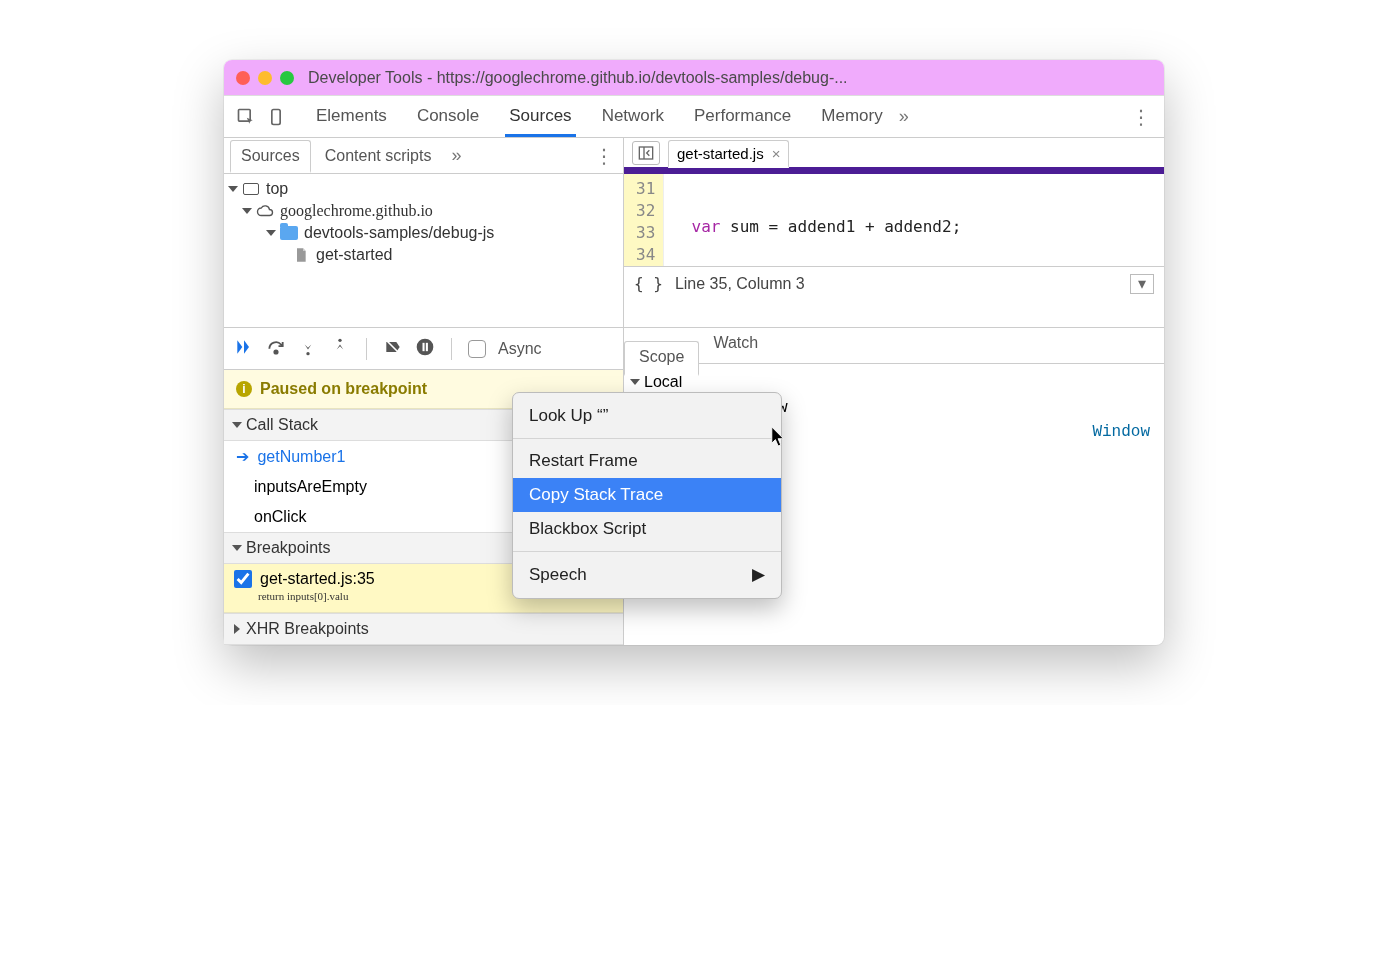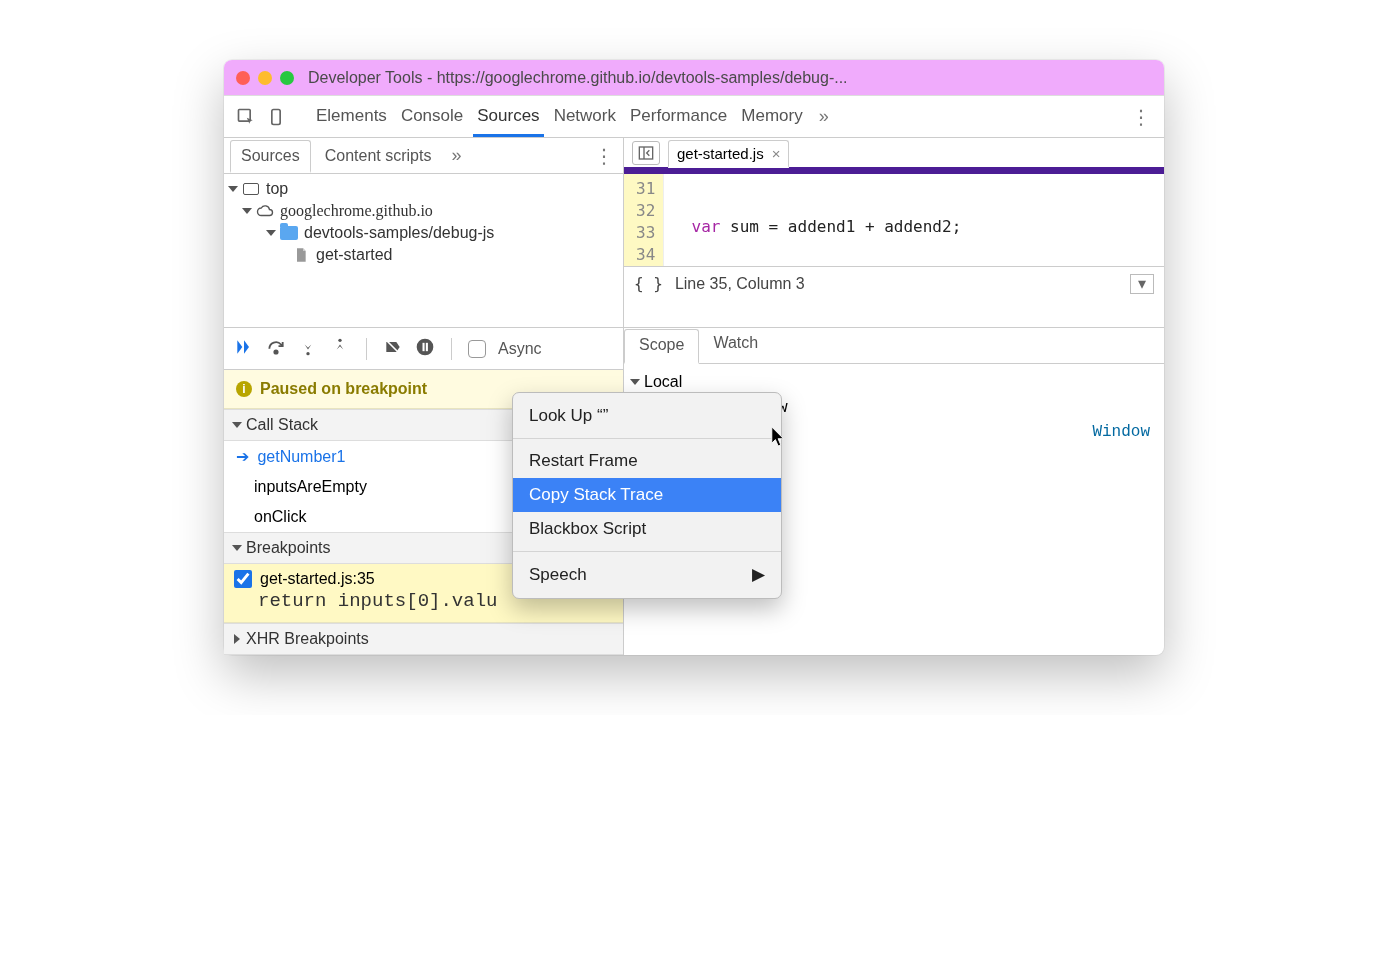--- a/index.html
+++ b/index.html
@@ -38,21 +38,21 @@
   
   .tabbar {
     display: flex;
     align-items: center;
     height: 42px;
     border-bottom: 1px solid #ccc;
     padding: 0 10px;
     gap: 6px;
   }
   .tabbar .icon-btn { width: 24px; height: 24px; color: #666; display:flex; align-items:center; justify-content:center; }
-  .tabs { display: flex; gap: 6px; font-size: 17px; color: #555; margin-left: 18px; }
+  .tabs { display: flex; gap: 22px; font-size: 17px; color: #555; margin-left: 18px; }
   .tab { padding: 9px 4px 8px; cursor: pointer; }
   .tab.active { color: #333; border-bottom: 3px solid #1a73e8; }
   .spacer { flex: 1; }
   .kebab { width: 26px; display:flex; align-items:center; justify-content:center; color:#777; font-size:20px; }
   .chevrons { color:#777; font-size:18px; padding:0 6px; }
   
   .main { display: flex; height: 190px; border-bottom: 1px solid #ccc; }
   .left-pane { width: 400px; border-right: 1px solid #ccc; display:flex; flex-direction:column; }
   .subtabs {
     display:flex; align-items:center; height: 36px; border-bottom:1px solid #ccc; padding: 0 6px; gap:4px;
@@ -99,26 +99,26 @@
   .dbg-toolbar svg { width:20px; height:20px; }
   .play-icon { color:#1a73e8; }
   .checkbox { width:18px; height:18px; border:1.5px solid #999; border-radius:4px; }
   .paused { background:#fffbe0; border-bottom:1px solid #e8e4c0; padding:10px 12px; display:flex; align-items:center; gap:8px; color:#8a7b00; font-weight:600; font-size:16px;}
   .paused .info { width:16px; height:16px; background:#b8a500; border-radius:50%; color:#fff; display:flex; align-items:center; justify-content:center; font-size:12px; font-weight:700; }
   .section-hdr { background:#f3f3f3; border-top:1px solid #ddd; border-bottom:1px solid #ddd; padding:6px 10px; font-size:16px; color:#333; display:flex; align-items:center; gap:6px; }
   .stack-row { padding:6px 10px 6px 30px; font-size:16px; display:flex; align-items:center; gap:8px; }
   .stack-row.current { color:#1a73e8; }
   .arrow-blue { color:#1a73e8; margin-left:-18px; }
   .bp-row { background:#fff9c4; padding:6px 10px 0 10px; font-size:16px; display:flex; align-items:center; gap:8px; }
-  .bp-code { font-family:Liberation Mono, monospace; font-size:19px; color:#333; background:#fff9c4; padding:2px 10px 10px 34px; border-bottom:1px solid #e8e4c0;}
+  .bp-code { font-family:Liberation Serif, serif; font-size:11px; color:#333; background:#fff9c4; padding:2px 10px 10px 34px; border-bottom:1px solid #e8e4c0;}
   input[type=checkbox].chk { width:18px; height:18px; accent-color:#1a73e8; }
   
   .sw-tabs { display:flex; border-bottom:1px solid #ccc; height:36px; }
   .sw-tab { padding:6px 14px; font-size:16px; color:#555; }
-  .sw-tab.active { border:1px solid #ccc; border-bottom:2px solid #fff; border-radius:3px 3px 0 0; position:relative; top:1px; background:#fff; }
+  .sw-tab.active { border:1px solid #ccc; border-bottom:2px solid #fff; border-radius:3px 3px 0 0; position:relative; top:13px; background:#fff; }
   .scope { font-size:16px; padding:6px 8px; font-family:-apple-system, sans-serif;}
   .scope .row { display:flex; align-items:center; gap:6px; padding:3px 0;}
   .mono { font-family: Menlo, monospace; }
   .purple { color:#881391; }
   .scope .right-val { margin-left:auto; font-family:Liberation Mono, monospace; color:#0369a1; padding-right:6px;}
 
   
   .context-menu {
     position:absolute;
     left: 288px;

